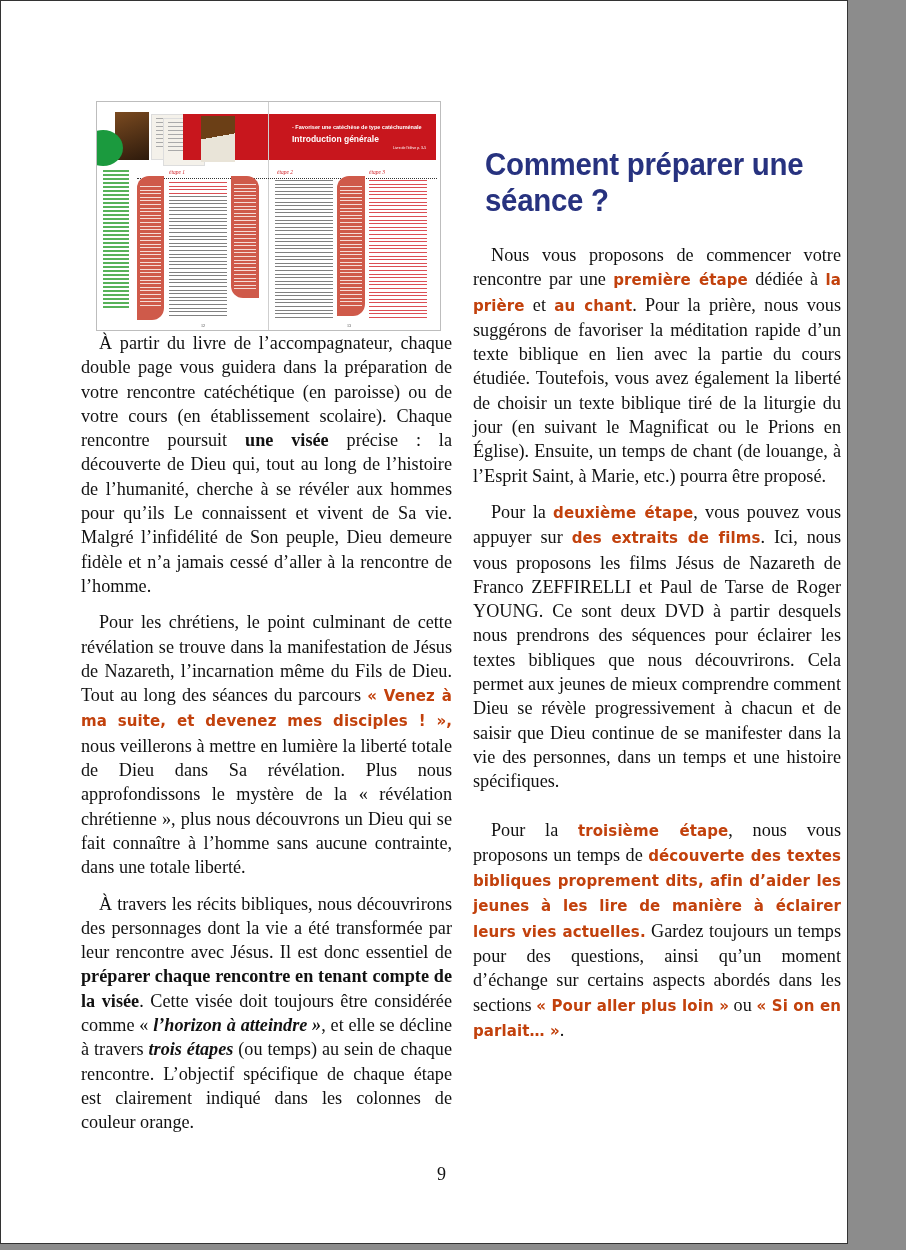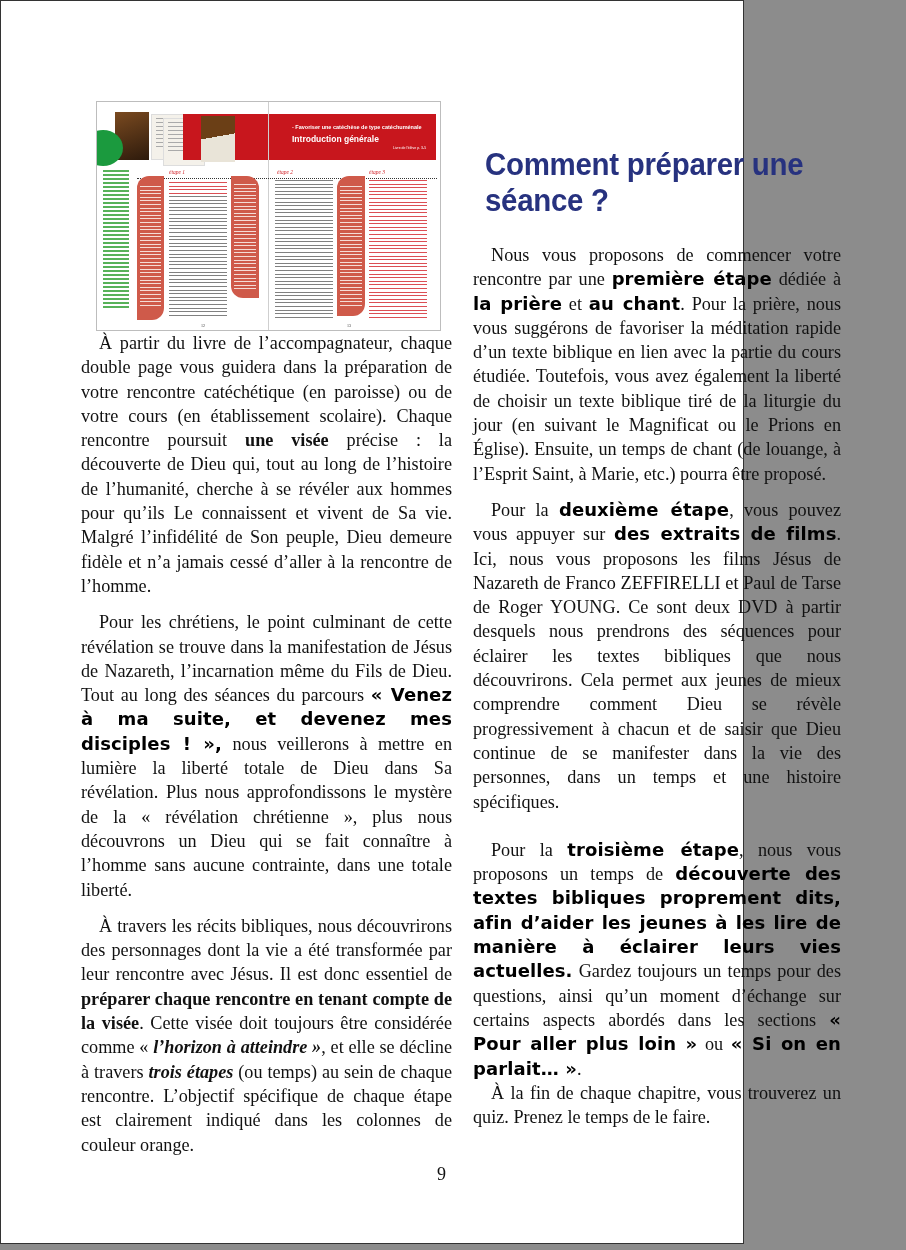--- a/index.html
+++ b/index.html
@@ -1,31 +1,31 @@
 <!DOCTYPE html>
 <html><head>
 <meta charset="utf-8">
 <style>
   html, body { margin:0; padding:0; background:#8c8c8c; }
   body { width:906px; height:1250px; position:relative; overflow:hidden; }
   .page {
-    position:absolute; left:0; top:0; width:744px; height:1244px;
+    position:absolute; left:0; top:0; width:848px; height:1244px;
     background:#ffffff; border:1px solid #333; box-sizing:border-box;
     box-shadow: 4px 4px 0 #8c8c8c;
   }
   .col {
     position:absolute; font-family:"Liberation Serif","DejaVu Serif",serif;
     font-size:18.2px; line-height:24.3px; color:#111; text-align:justify;
   }
   .col p { margin:0 0 12px 0; text-indent:18px; }
   .left-col { left:80px; top:330px; width:371px; }
   .right-col { left:472px; top:242px; width:368px; }
   .hl {
     font-family:"DejaVu Sans","Liberation Sans",sans-serif; font-weight:bold;
-    color:#000000; font-size:18px; letter-spacing:0.1px;
+    color:#c2410c; font-size:15px; letter-spacing:0.1px;
   }
   .heading {
     position:absolute; left:484px; top:146px; width:340px;
     font-family:"Liberation Sans","DejaVu Sans",sans-serif; font-weight:bold;
     font-size:31px; line-height:36px; color:#27327f; letter-spacing:-0.3px;
     transform:scaleX(0.95); transform-origin:left top;
   }
   .page-number {
     position:absolute; left:436px; top:1163px; font-family:"Liberation Serif",serif;
     font-size:18px; color:#111;
@@ -151,17 +151,16 @@
   <div class="col left-col">
     <p><span>À partir du livre de l’accompagnateur, chaque double page vous guidera dans la préparation de votre rencontre catéchétique (en paroisse) ou de votre cours (en établissement scolaire). Chaque rencontre poursuit </span><b>une visée</b><span> précise : la découverte de Dieu qui, tout au long de l’histoire de l’humanité, cherche à se révéler aux hommes pour qu’ils Le connaissent et vivent de Sa vie. Malgré l’infidélité de Son peuple, Dieu demeure fidèle et n’a jamais cessé d’aller à la rencontre de l’homme.</span></p>
     <p><span>Pour les chrétiens, le point culminant de cette révélation se trouve dans la manifestation de Jésus de Nazareth, l’incarnation même du Fils de Dieu. Tout au long des séances du parcours </span><span class="hl">« Venez à ma suite, et devenez mes disciples ! »,</span><span> nous veillerons à mettre en lumière la liberté totale de Dieu dans Sa révélation. Plus nous approfondissons le mystère de la « révélation chrétienne », plus nous découvrons un Dieu qui se fait connaître à l’homme sans aucune contrainte, dans une totale liberté.</span></p>
     <p><span>À travers les récits bibliques, nous découvrirons des personnages dont la vie a été transformée par leur rencontre avec Jésus. Il est donc essentiel de </span><b>préparer chaque rencontre en tenant compte de la visée</b><span>. Cette visée doit toujours être considérée comme « </span><b><i>l’horizon à atteindre »</i></b><span>, et elle se décline à travers </span><b><i>trois étapes</i></b><span> (ou temps) au sein de chaque rencontre. L’objectif spécifique de chaque étape est clairement indiqué dans les colonnes de couleur orange.</span></p>
   </div>
 
   <div class="col right-col">
     <p><span>Nous vous proposons de commencer votre rencontre par une </span><span class="hl">première étape</span><span> dédiée à </span><span class="hl">la prière</span><span> et </span><span class="hl">au chant</span><span>. Pour la prière, nous vous suggérons de favoriser la méditation rapide d’un texte biblique en lien avec la partie du cours étudiée. Toutefois, vous avez également la liberté de choisir un texte biblique tiré de la liturgie du jour (en suivant le Magnificat ou le Prions en Église). Ensuite, un temps de chant (de louange, à l’Esprit Saint, à Marie, etc.) pourra être proposé.</span></p>
     <p style="margin-bottom:24px;"><span>Pour la </span><span class="hl">deuxième étape</span><span>, vous pouvez vous appuyer sur </span><span class="hl">des extraits de films</span><span>. Ici, nous vous proposons les films Jésus de Nazareth de Franco ZEFFIRELLI et Paul de Tarse de Roger YOUNG. Ce sont deux DVD à partir desquels nous prendrons des séquences pour éclairer les textes bibliques que nous découvrirons. Cela permet aux jeunes de mieux comprendre comment Dieu se révèle progressivement à chacun et de saisir que Dieu continue de se manifester dans la vie des personnes, dans un temps et une histoire spécifiques.</span></p>
     <p style="margin-bottom:0;"><span>Pour la </span><span class="hl">troisième étape</span><span>, nous vous proposons un temps de </span><span class="hl">découverte des textes bibliques proprement dits, afin d’aider les jeunes à les lire de manière à éclairer leurs vies actuelles.</span><span> Gardez toujours un temps pour des questions, ainsi qu’un moment d’échange sur certains aspects abordés dans les sections </span><span class="hl">« Pour aller plus loin »</span><span> ou </span><span class="hl">« Si on en parlait… »</span><span>.</span></p>
-    <p><span>À la fin de chaque chapitre, vous trouverez un quiz. Prenez le temps de le faire.</span></p>
   </div>
 
   <div class="page-number">9</div>
 </div>
 
 </body></html>

